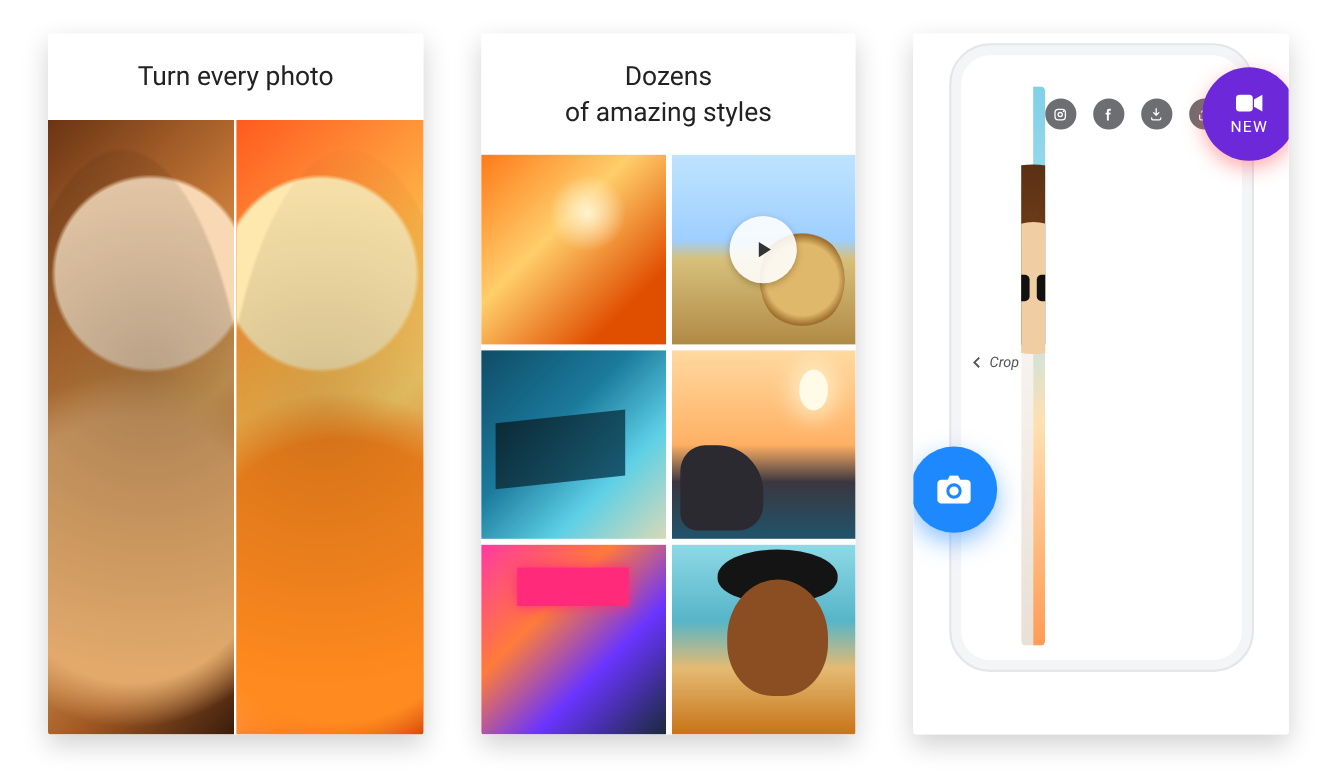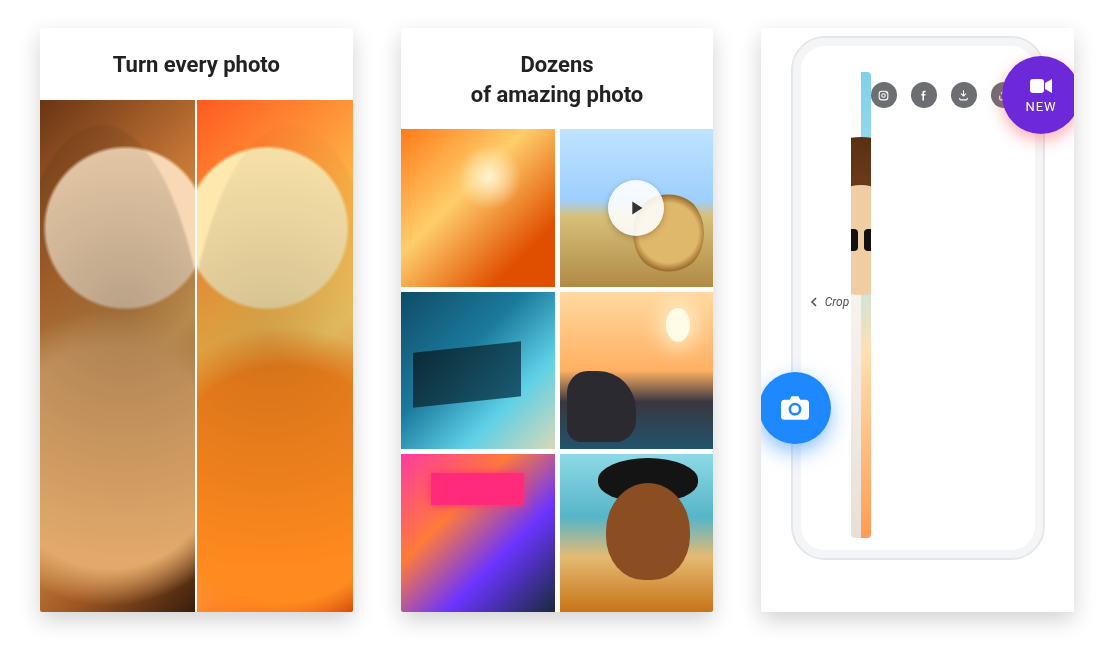--- a/index.html
+++ b/index.html
@@ -28,21 +28,21 @@
   flex-direction:column;
   overflow:hidden;
   position:relative;
 }
 .card-head{
   padding:22px 16px 20px 16px;
   text-align:center;
   font-size:22px;
   line-height:1.35;
   color:#222;
-  font-weight:700;
+  font-weight:400;
 }
 
 
 .split-image{
   flex:1;
   display:flex;
 }
 .split-left,
 .split-right{
   flex:1;
@@ -247,21 +247,21 @@
       <div class="split-divider"></div>
       <div class="split-right">
           <div class="hair"></div>
         </div>
     </div>
   </div>
 
   <div class="card">
     <div class="card-head">
       <span>Dozens</span><br>
-      <span>of amazing photo</span>
+      <span>of amazing styles</span>
     </div>
     <div class="style-grid">
       <div class="tile t1">
           <div class="blob"></div>
         </div>
       <div class="tile t2">
         <div class="hay"></div>
         <div class="play-badge">
           <svg viewBox="0 0 24 24">
               <path d="M8 5v14l11-7z"></path>

